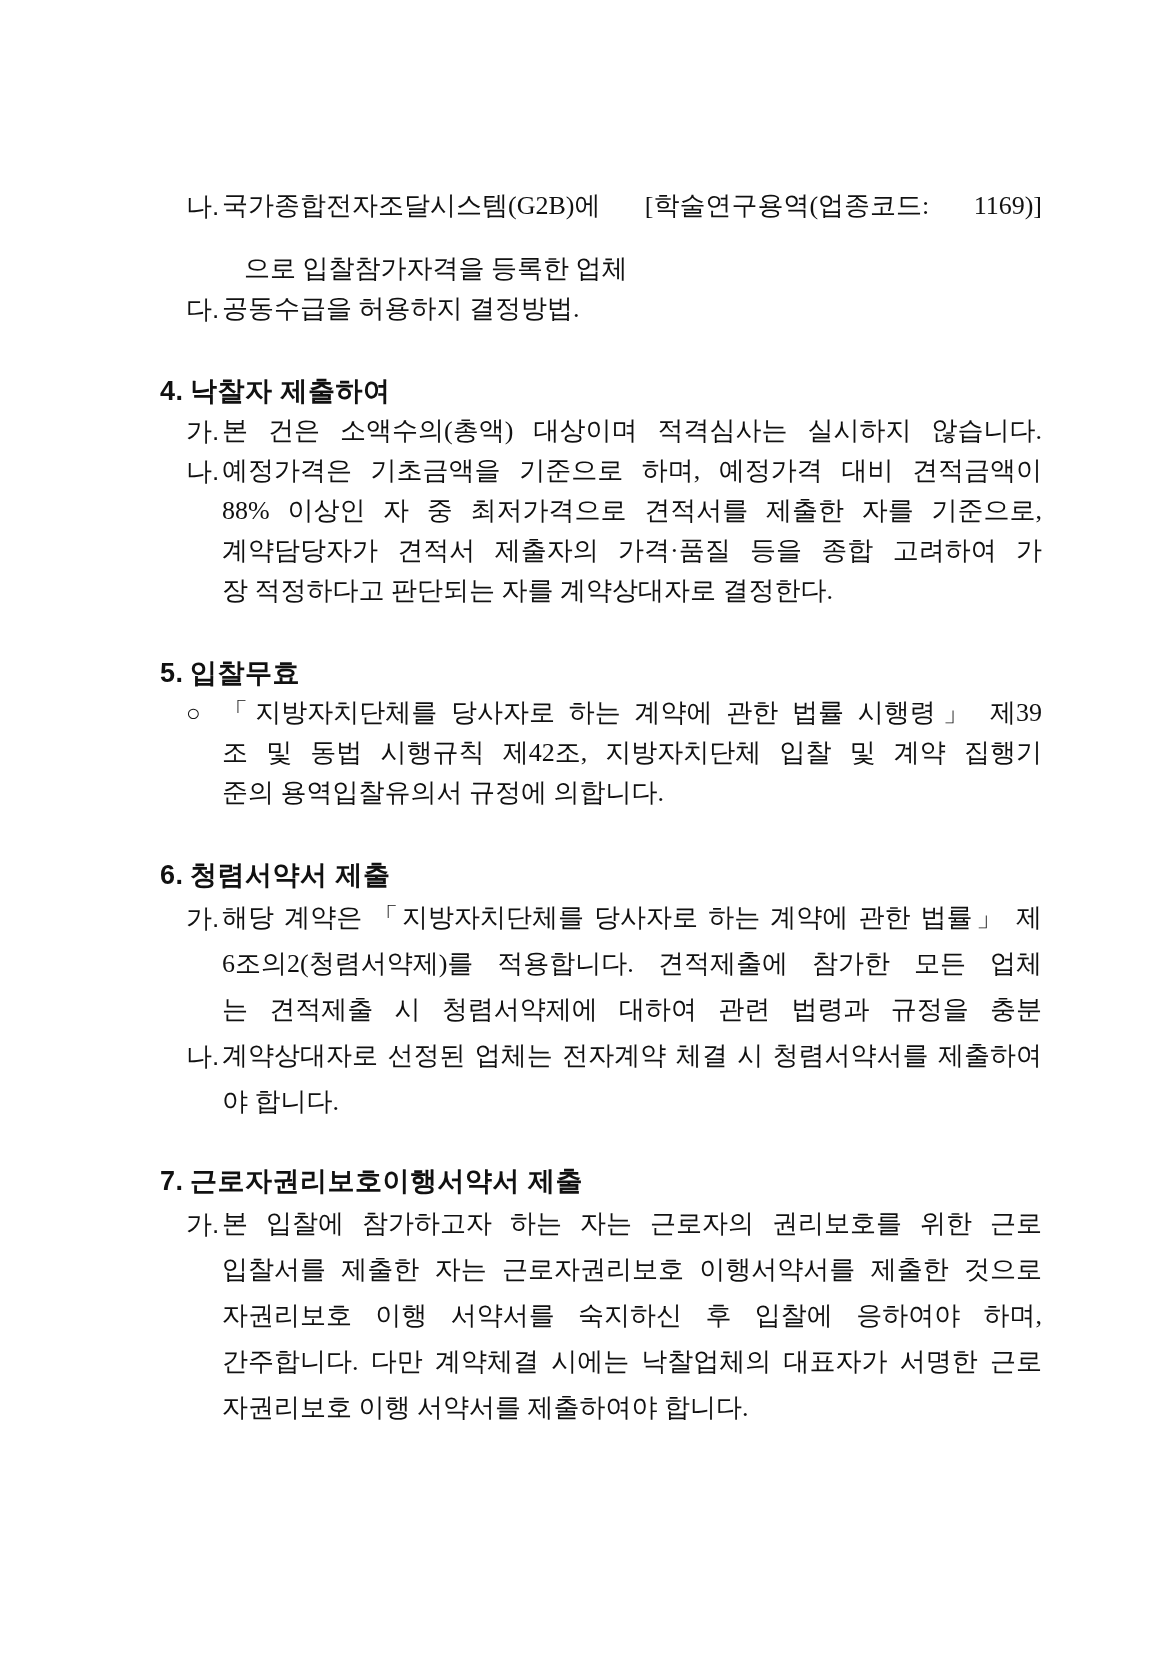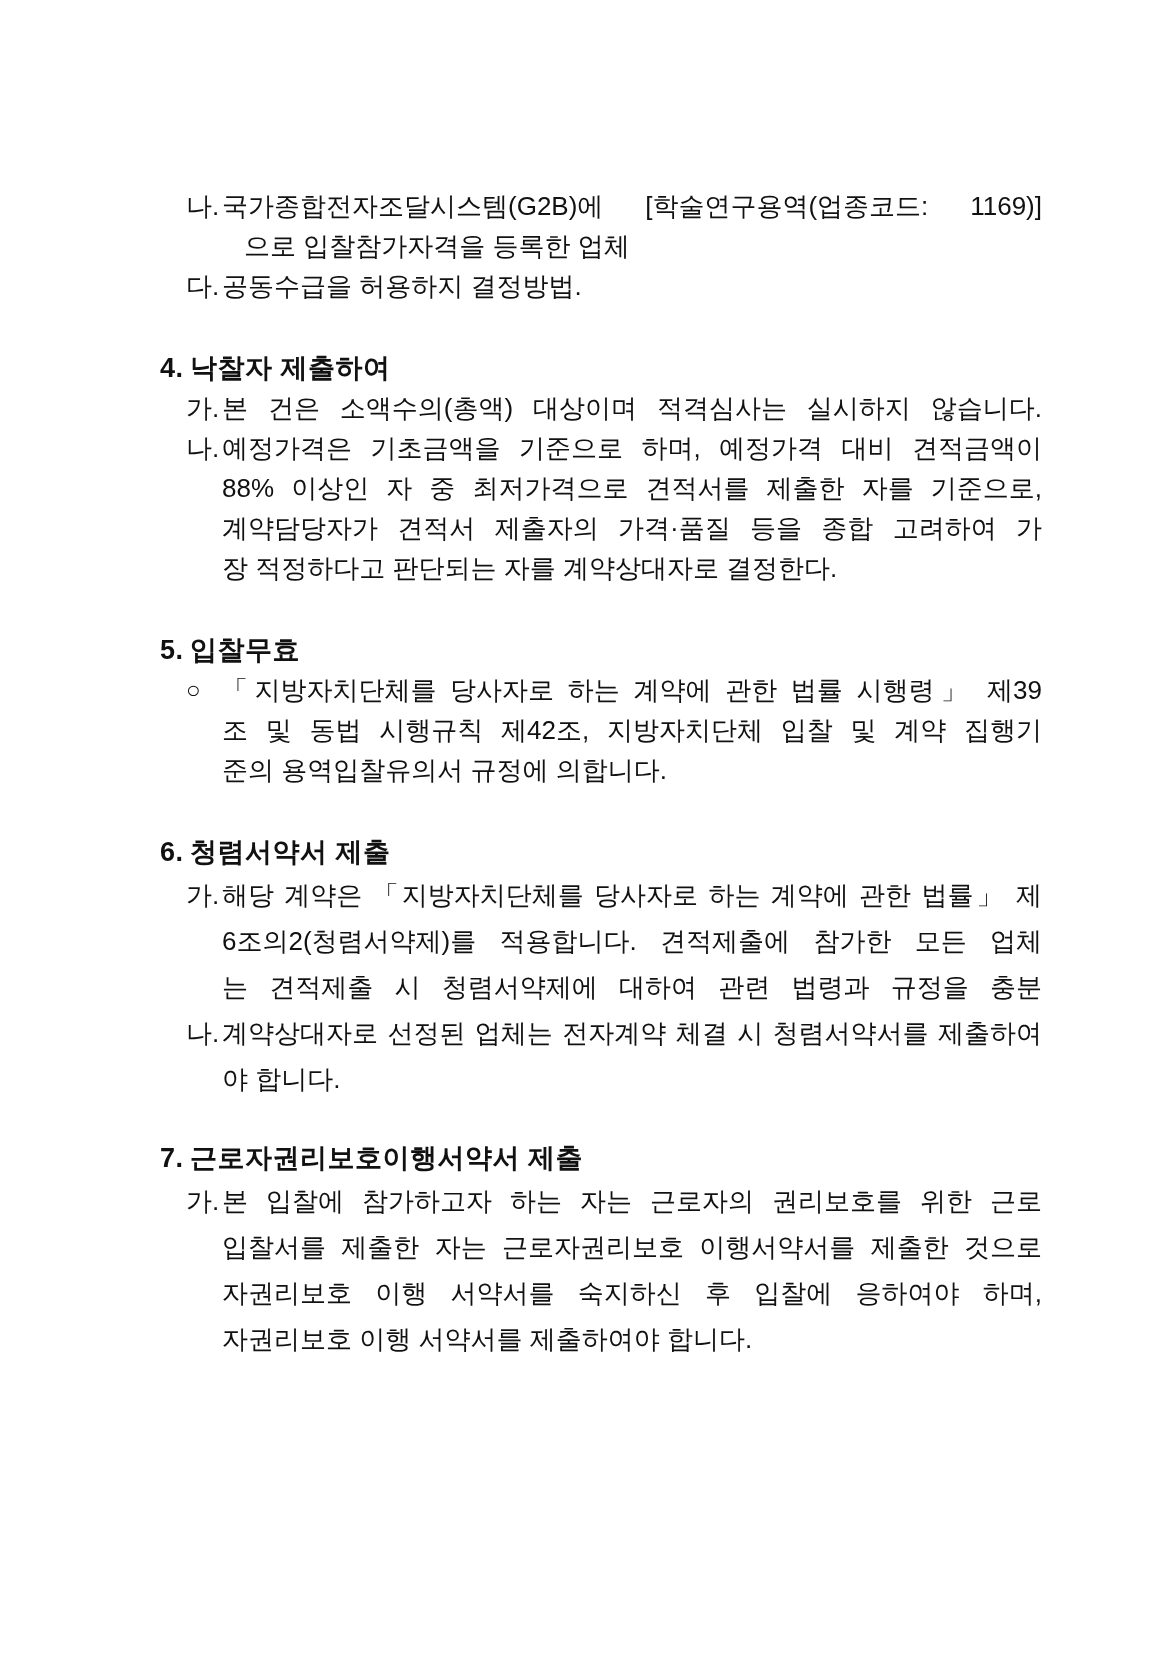--- a/index.html
+++ b/index.html
@@ -29,26 +29,26 @@
     letter-spacing: 0.5px;
   }
   .section-num { flex: 0 0 30px; }
   
   .item { display: flex; margin-left: 26px; }
   .item-label {
     flex: 0 0 36px;
     line-height: 40px;
     white-space: nowrap;
   }
-  .item-body { width: 820px; }
+  .item-body { width: 820px; font-family: Liberation Serif, serif; }
   .line { line-height: 40px; }
   
   .line.j { text-align: justify; text-align-last: justify; }
   
-  .line.ind { margin-left: 22px; }
+  .line.ind { margin-left: 22px; margin-top: 23px; }
   
   .loose .line, .loose .item-label { line-height: 46px; }
   
   .bullet { font-size: 24px; }
   #sec7 { margin-top: 36px; }
 </style>
 </head>
 <body>
 
 <div class="page">
@@ -132,18 +132,19 @@
     <div class="section-heading">
       <span class="section-num">7.</span>
       <span class="section-title">근로자권리보호이행서약서 제출</span>
     </div>
     <div class="item">
       <span class="item-label">가.</span>
       <div class="item-body">
         <div class="line j">본 입찰에 참가하고자 하는 자는 근로자의 권리보호를 위한 근로</div>
         <div class="line j">입찰서를 제출한 자는 근로자권리보호 이행서약서를 제출한 것으로</div>
         <div class="line j">자권리보호 이행 서약서를 숙지하신 후 입찰에 응하여야 하며,</div>
+        <div class="line j">간주합니다. 다만 계약체결 시에는 낙찰업체의 대표자가 서명한 근로</div>
         <div class="line">자권리보호 이행 서약서를 제출하여야 합니다.</div>
       </div>
     </div>
   </div>
 
 </div>
 
 </body></html>

